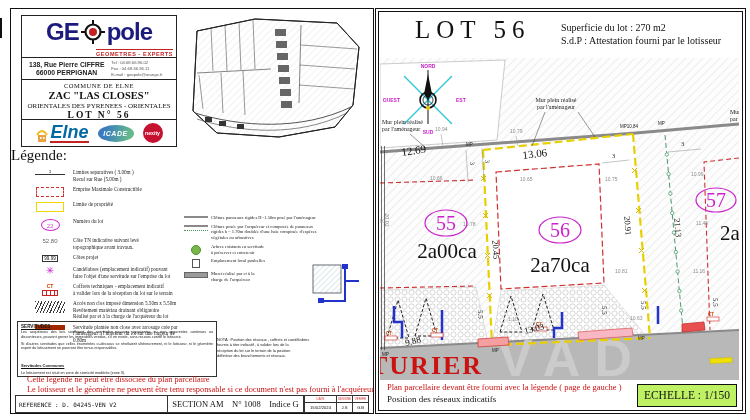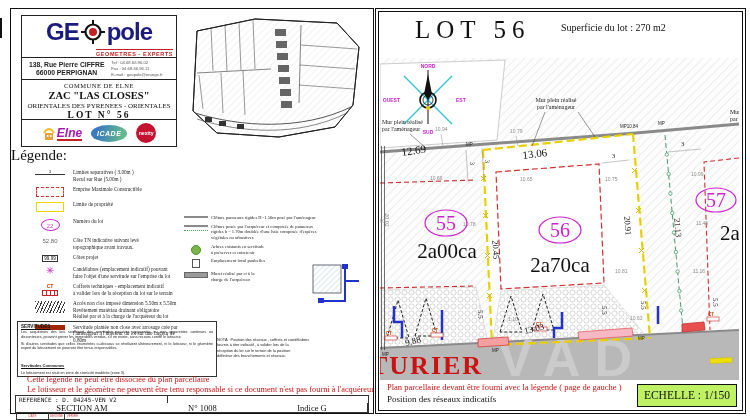--- a/index.html
+++ b/index.html
@@ -15,21 +15,21 @@
   .addr{display:flex;align-items:center;height:100%;}
   .addr-l{width:58%;font-family:"Liberation Sans",sans-serif;font-weight:bold;font-size:6.8px;color:#222;text-align:center;line-height:1.25;}
   .addr-r{width:42%;font-family:"Liberation Sans",sans-serif;font-size:4.2px;color:#555;line-height:1.35;}
   .tb{text-align:center;line-height:1.18;padding-top:2px;}
   .tb .l1{font-size:6.5px;letter-spacing:.5px;}
   .tb .l2{font-size:10.5px;font-weight:bold;}
   .tb .l3{font-size:7px;}
   .tb .l4{font-size:9.5px;font-weight:bold;letter-spacing:2px;}
   .partners{display:flex;align-items:center;justify-content:center;gap:9px;height:100%;}
   .elne{display:flex;align-items:flex-end;gap:1px;}
-  .elne-name{font-family:"Liberation Sans",sans-serif;font-weight:bold;font-style:italic;font-size:12px;color:#a21caf;border-bottom:2px solid #c22222;line-height:1;}
+  .elne-name{font-family:"Liberation Sans",sans-serif;font-weight:bold;font-style:italic;font-size:18px;color:#0369a1;border-bottom:2px solid #c22222;line-height:1;}
   .icade{width:36px;height:17px;border-radius:50%;background:linear-gradient(100deg,#3a7abf 20%,#64b98c 85%);color:#fff;font-family:"Liberation Sans",sans-serif;font-style:italic;font-weight:bold;font-size:7px;display:flex;align-items:center;justify-content:center;letter-spacing:.5px;}
   .nexity{width:20px;height:20px;border-radius:50%;background:#c41230;color:#fff;font-family:"Liberation Sans",sans-serif;font-weight:bold;font-size:5.2px;display:flex;align-items:center;justify-content:center;}
   .leg-title{font-size:15px;color:#111;}
   .leg-row{display:flex;align-items:flex-start;margin-bottom:4px;}
   .leg-sym{width:46px;flex:none;display:flex;justify-content:center;align-items:center;padding-top:1px;}
   .leg-txt{font-size:5.2px;line-height:1.25;color:#222;}
   .sym-col{display:flex;flex-direction:column;align-items:center;}
   .sym-3{font-size:5px;line-height:4px;}
   .sym-line{width:30px;border-top:1px solid #333;}
   .sym-reddash{width:26px;height:8px;border:1px dashed #d03030;}
@@ -306,21 +306,21 @@
     <div class="abs nota pre" style="left:206px;top:328px;width:152px;">NOTA : Position des réseaux , coffrets et candélabres
 fournis à titre indicatif , à valider lors de la
 réception du lot sur le terrain de la position
 définitive des branchements et réseaux.</div>
 
     <div class="abs warn" style="left:8px;top:366px;width:350px;margin-left:8px;">
       <div>Cette légende ne peut être dissociée du plan parcellaire</div>
       <div>Le lotisseur et le géomètre ne peuvent être tenu responsable si ce document n'est pas fourni à l'acquéreur</div>
     </div>
 
-    <div class="abs foot" style="left:4px;top:386px;width:352px;flex-direction:column;">
+    <div class="abs foot" style="left:4px;top:386px;width:352px;">
       <div class="foot-ref">REFERENCE : D. 04245-VEN V2</div>
       <div class="foot-sec">
         <span>SECTION AM</span>
         <span>N° 1008</span>
         <span>Indice G</span>
       </div>
       <div class="ftab">
         <div class="h">DATE</div>
         <div class="h">DESSINE</div>
         <div class="h">VERIFIE</div>
@@ -330,20 +330,21 @@
       </div>
     </div>
   </div>
 
   <div class="abs rp">
     <div class="rp-in">
 
       <div class="abs lot-title">LOT 56</div>
       <div class="abs sup">
         <div>Superficie  du lot : 270 m2</div>
+        <div>S.d.P : Attestation fourni par le lotisseur</div>
       </div>
 
       <svg class="abs" style="left:1px;top:46px;" width="359" height="322" viewBox="0 0 359 322">
         <defs>
           <pattern id="hatch" patternUnits="userSpaceOnUse" width="6" height="6" patternTransform="rotate(45)">
             <rect width="6" height="6" fill="#fdfdfd"></rect>
             <line x1="0" y1="0" x2="0" y2="6" stroke="#dadada" stroke-width="0.9"></line>
           </pattern>
           <pattern id="circ" patternUnits="userSpaceOnUse" width="7" height="7">
             <rect width="7" height="7" fill="#fff"></rect>

